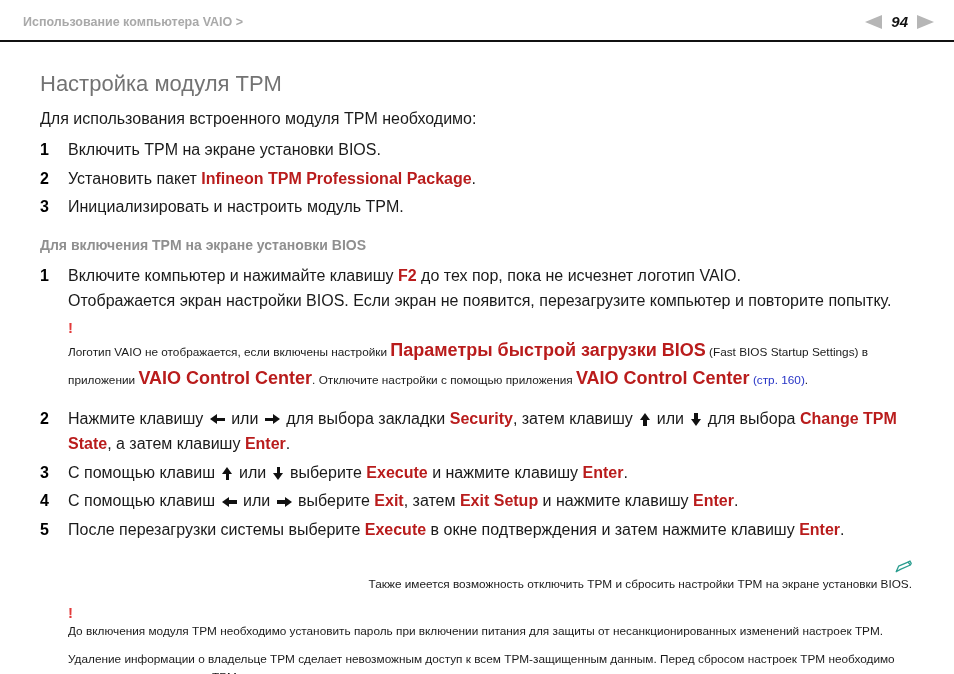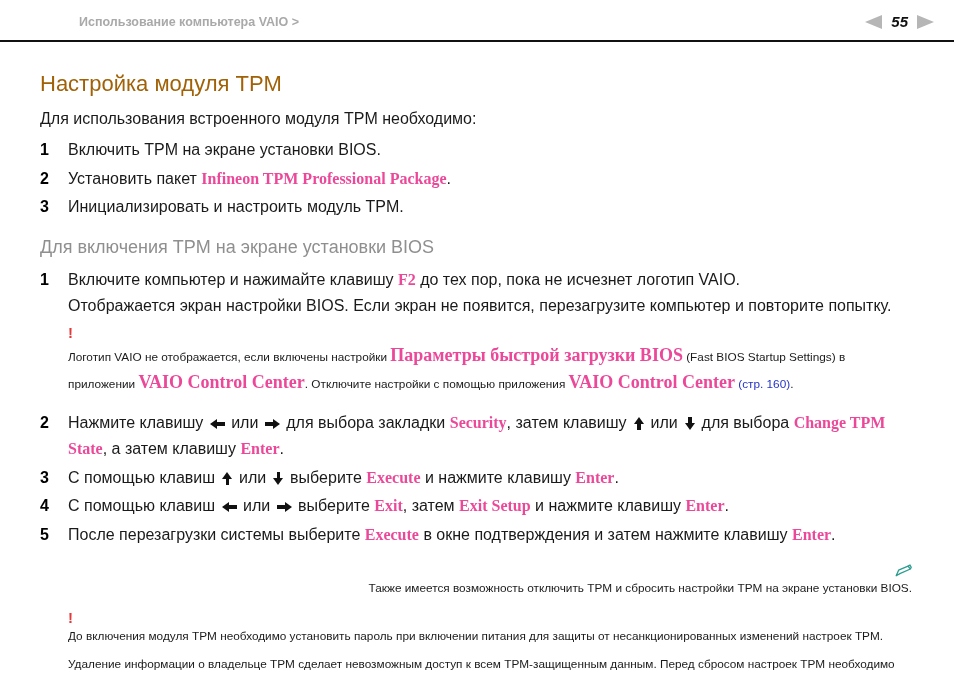--- a/index.html
+++ b/index.html
@@ -7,41 +7,40 @@
   body {
     width: 954px; height: 674px;
     background: #ffffff;
     font-family: "Liberation Sans", sans-serif;
     color: #1a1a1a;
     overflow: hidden;
   }
   
   .header {
     display: flex; justify-content: space-between; align-items: flex-end;
-    padding: 13px 20px 9px 40px;
-    margin-left: 39px;
+    padding: 13px 20px 9px 23px;
   }
   .crumbs { font-size: 12.5px; font-weight: bold; color: #a9a9a9; line-height: 1.45; }
   .pagenav { display: flex; align-items: center; gap: 9px; padding-bottom: 1px; }
   .tri { width: 0; height: 0; border-top: 7px solid transparent; border-bottom: 7px solid transparent; cursor: pointer; }
   .tri-left  { border-right: 17px solid #b6b6b6; }
   .tri-right { border-left: 17px solid #b6b6b6; }
   .pagenum { font-style: italic; font-weight: bold; font-size: 15px; color: #111; }
   .rule { height: 2px; background: #111; }
   
   main { padding: 29px 42px 0 40px; }
-  h1 { font-size: 22px; font-weight: normal; color: #a16207; margin: 0 0 10px; line-height: 1.15; }
+  h1 { font-size: 22px; font-weight: normal; color: #737373; margin: 0 0 10px; line-height: 1.15; }
   .body-text { font-size: 16px; line-height: 1.6; }
   .intro { margin: 0 0 5px; }
-  h2 { font-size: 18px; font-weight: normal; color: #8f8f8f; margin: 17px 0 9px; line-height: 1.2; }
+  h2 { font-size: 14px; font-weight: bold; color: #8f8f8f; margin: 17px 0 9px; line-height: 1.2; }
   .step { display: flex; margin-bottom: 3px; }
   .step-num { width: 28px; flex: none; font-weight: bold; color:#000; }
   .step-body { flex: 1; }
   .para { margin: 0; }
-  .b { font-weight: bold; color: #ec4899; font-family: Liberation Serif, serif; }
+  .b { font-weight: bold; color: #b91c1c; }
   .link { color: #2633c6; cursor: pointer; }
   
   .callout { margin: 7px 0 13px; padding-left: 28px; }
   .callout.note { margin-top: 16px; text-align: right; }
   .excl { display: block; color: #e23a3a; font-weight: bold; font-size: 15px; line-height: 13px; margin-bottom: 3px; }
   .note-icon { display: block; height: 14px; margin-bottom: 2px; }
   .small { font-size: 11.8px; line-height: 1.55; margin: 0 0 10px; }
   .small .b { font-size: 18px; }
   
   .key-icon { display: inline-block; position: relative; vertical-align: -1px; margin: 0 2px; }
@@ -59,21 +58,21 @@
 </head>
 <body>
 
 <div class="page">
   <header class="header">
     <div class="crumbs">
       <div>Использование компьютера VAIO &gt;</div>
     </div>
     <div class="pagenav">
       <span class="tri tri-left"></span>
-      <span class="pagenum">55</span>
+      <span class="pagenum">94</span>
       <span class="tri tri-right"></span>
     </div>
   </header>
   <div class="rule"></div>
 
   <main>
     <h1>Настройка модуля TPM</h1>
     <p class="body-text intro">Для использования встроенного модуля TPM необходимо:</p>
     <div id="overview-steps">
         <div class="step body-text">

